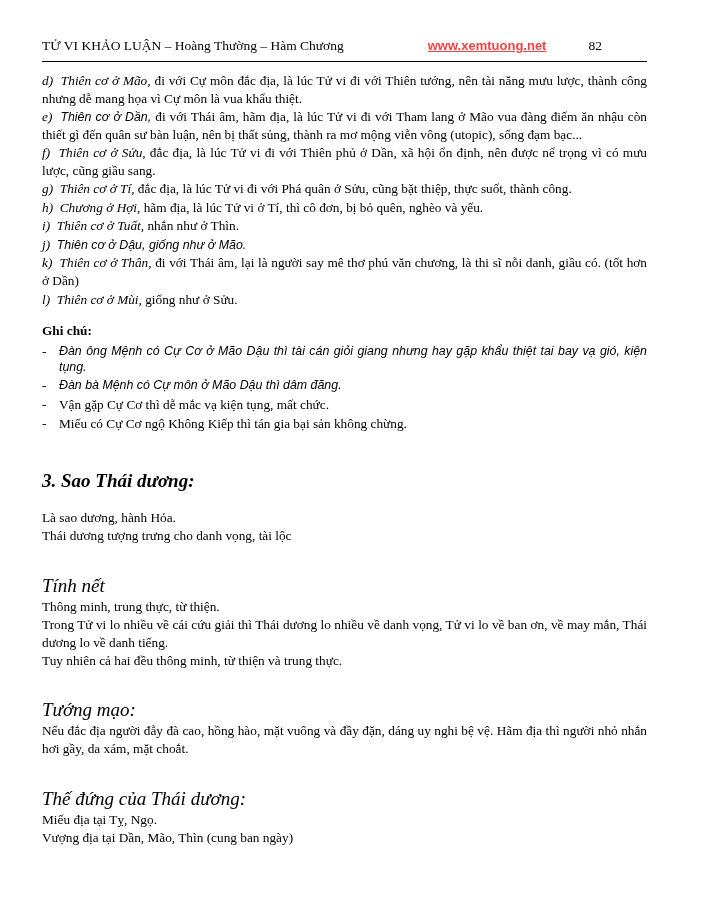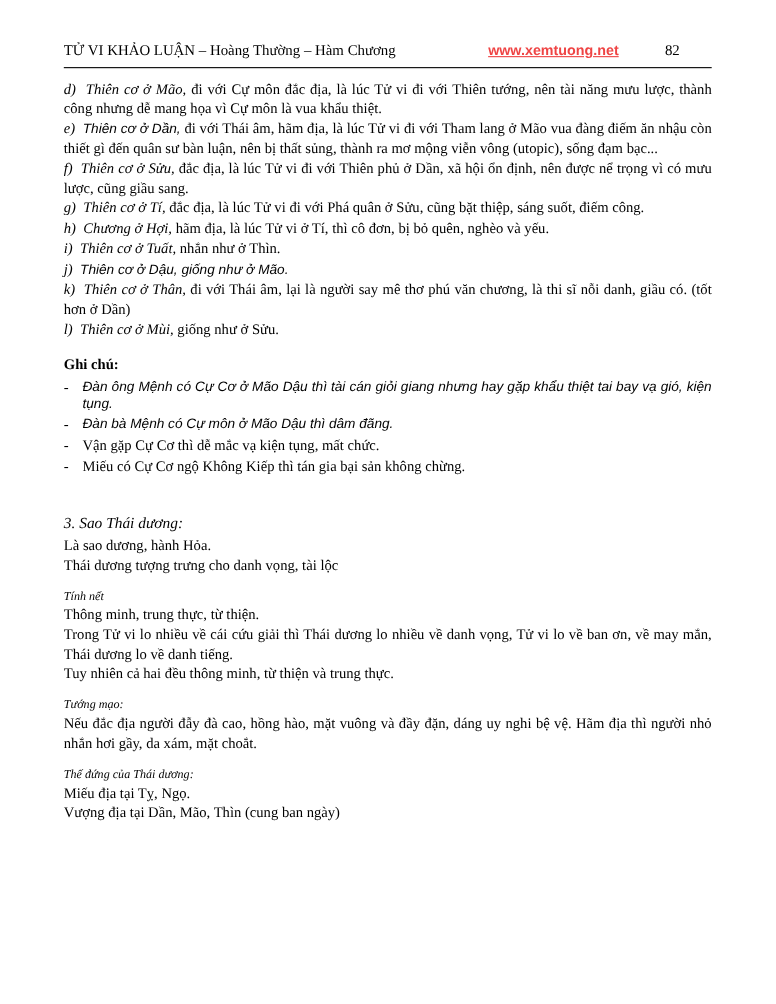--- a/index.html
+++ b/index.html
@@ -11,21 +11,21 @@
     width: 705px;
     height: 913px;
     font-family: "Liberation Serif", serif;
     color: #000000;
     position: relative;
   }
   .page {
     width: 705px;
     height: 913px;
     box-sizing: border-box;
-    padding: 38px 58px 0 58px;
+    padding: 38px 58px 0 42px;
     position: relative;
   }
   .header {
     display: flex;
     align-items: baseline;
     font-size: 13.5px;
     white-space: nowrap;
   }
   .header-title {
     font-family: "Liberation Serif", serif;
@@ -80,28 +80,29 @@
   .dash-list .dash {
     width: 17px;
     flex: 0 0 17px;
   }
   .dash-list .txt {
     flex: 1;
   }
   .section-head {
     font-style: italic;
     margin-top: 36px;
-    margin-bottom: 0;
-    font-size: 14px;
+    margin-bottom: 16px;
+    font-size: 19px;
+    font-weight: bold;
   }
   .subhead {
     font-style: italic;
-    margin-top: 13px;
+    margin-top: 28px;
     margin-bottom: 0px;
-    font-size: 11px;
+    font-size: 19px;
   }
   .line {
     margin: 0;
     font-size: 13.3px;
     line-height: 1.34;
   }
   .sans {
     font-family: "Liberation Sans", sans-serif;
     font-size: 12.4px;
   }
@@ -120,21 +121,21 @@
   <hr class="rule">
 
   <div class="body-text">
 
     <p class="para"><span class="marker">d)</span>&nbsp; <span class="it">Thiên cơ ở Mão,</span><span> đi với Cự môn đắc địa, là lúc Tử vi đi với Thiên tướng, nên tài năng mưu lược, thành công nhưng dễ mang họa vì Cự môn là vua khẩu thiệt.</span></p>
 
     <p class="para"><span class="marker">e)</span>&nbsp; <span class="it sans">Thiên cơ ở Dần,</span><span> đi với Thái âm, hãm địa, là lúc Tử vi đi với Tham lang ở Mão vua đàng điếm ăn nhậu còn thiết gì đến quân sư bàn luận, nên bị thất sủng, thành ra mơ mộng viễn vông (utopic), sống đạm bạc...</span></p>
 
     <p class="para"><span class="marker">f)</span>&nbsp; <span class="it">Thiên cơ ở Sửu,</span><span> đắc địa, là lúc Tử vi đi với Thiên phủ ở Dần, xã hội ổn định, nên được nể trọng vì có mưu lược, cũng giầu sang.</span></p>
 
-    <p class="para"><span class="marker">g)</span>&nbsp; <span class="it">Thiên cơ ở Tí,</span><span> đắc địa, là lúc Tử vi đi với Phá quân ở Sửu, cũng bặt thiệp, sáng suốt, điếm công.</span></p>
+    <p class="para"><span class="marker">g)</span>&nbsp; <span class="it">Thiên cơ ở Tí,</span><span> đắc địa, là lúc Tử vi đi với Phá quân ở Sửu, cũng bặt thiệp, thực suốt, thành công.</span></p>
 
     <p class="para"><span class="marker">h)</span>&nbsp; <span class="it">Chương ở Hợi,</span><span> hãm địa, là lúc Tử vi ở Tí, thì cô đơn, bị bỏ quên, nghèo và yếu.</span></p>
 
     <p class="para"><span class="marker">i)</span>&nbsp; <span class="it">Thiên cơ ở Tuất,</span><span> nhắn như ở Thìn.</span></p>
 
     <p class="para"><span class="marker">j)</span>&nbsp; <span class="it sans">Thiên cơ ở Dậu, giống như ở Mão.</span><span></span></p>
 
     <p class="para"><span class="marker">k)</span>&nbsp; <span class="it">Thiên cơ ở Thân,</span><span> đi với Thái âm, lại là người say mê thơ phú văn chương, là thi sĩ nỗi danh, giầu có. (tốt hơn ở Dần)</span></p>
 
     <p class="para"><span class="marker">l)</span>&nbsp; <span class="it">Thiên cơ ở Mùi,</span><span> giống như ở Sửu.</span></p>

